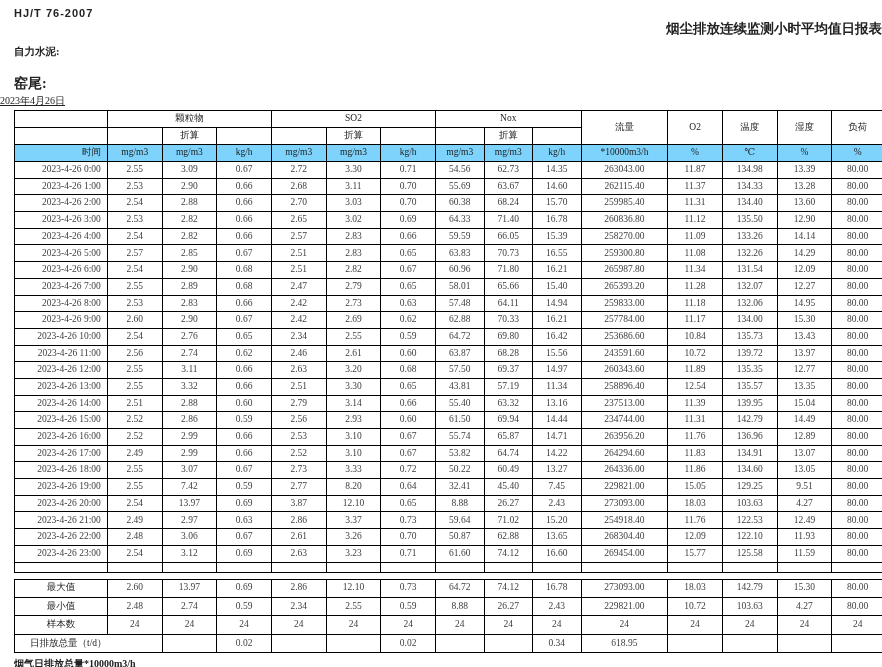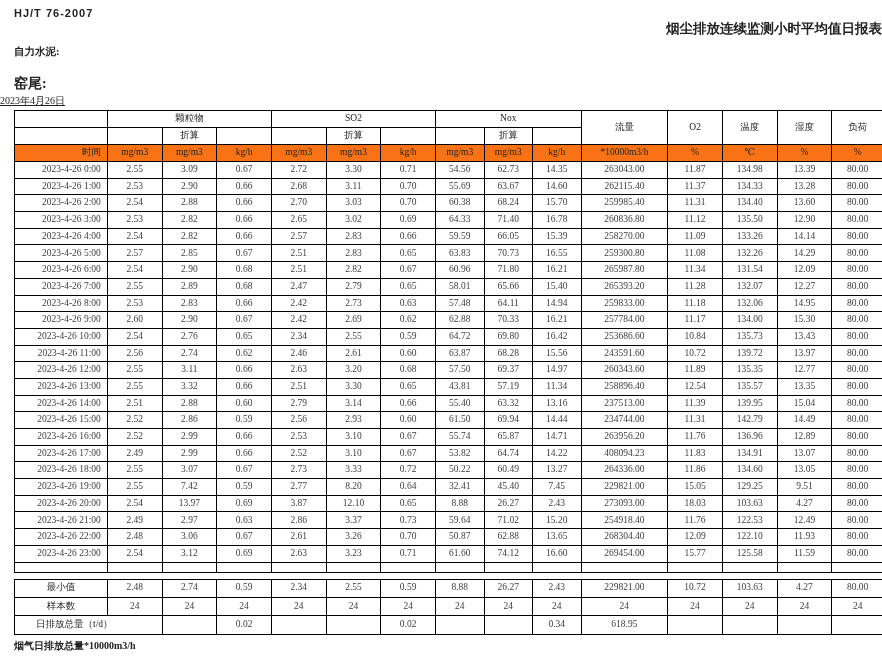--- a/index.html
+++ b/index.html
@@ -10,26 +10,26 @@
   .std{margin:7px 0 0 14px;font-weight:bold;font-size:11px;letter-spacing:1px;font-family:"Liberation Sans",sans-serif;}
   .title{margin-top:1px;text-align:right;font-weight:bold;font-size:13.5px;}
   .company{margin:7px 0 16px 14px;font-weight:bold;font-size:10.5px;}
   .site{margin:2px 0 0 14px;font-weight:bold;font-size:14px;}
   .date{margin:1px 16px 2px 0;font-size:10px;text-decoration:underline;}
   table{border-collapse:collapse;table-layout:fixed;margin-left:14px;width:870px;}
   td{border:1px solid #000;text-align:center;font-size:9.5px;color:#3d3d3d;
      padding:0;overflow:hidden;white-space:nowrap;height:15.7px;line-height:1;}
   thead td{color:#222;font-size:9.5px;}
   tr.h1 td,tr.h2 td{height:16px;}
-  tr.units-row td{background:#f97316;height:16px;}
+  tr.units-row td{background:#7dd3fc;height:16px;}
   td.time{text-align:right;padding-right:6px;}
   tr.blank-row td{height:9px;}
   .summary-table{margin-top:6px;}
   .summary-table td{height:17.4px;}
-  td.left-label{text-align:left;padding-left:21px;color:#222;}
+  td.left-label{text-align:left;padding-left:15px;color:#222;}
   td.sum-label{color:#222;}
   .f1{margin:4px 0 0 14px;font-weight:bold;font-size:10px;}
 </style>
 </head>
 <body>
 
 <div class="page">
   <div class="std">HJ/T 76-2007</div>
   <div class="title">烟尘排放连续监测小时平均值日报表</div>
   <div class="company">自力水泥:</div>
@@ -390,21 +390,21 @@
           <td class="time">2023-4-26 17:00</td>
           <td>2.49</td>
           <td>2.99</td>
           <td>0.66</td>
           <td>2.52</td>
           <td>3.10</td>
           <td>0.67</td>
           <td>53.82</td>
           <td>64.74</td>
           <td>14.22</td>
-          <td>408094.23</td>
+          <td>264294.60</td>
           <td>11.83</td>
           <td>134.91</td>
           <td>13.07</td>
           <td>80.00</td>
         </tr>
         <tr>
           <td class="time">2023-4-26 18:00</td>
           <td>2.55</td>
           <td>3.07</td>
           <td>0.67</td>
@@ -538,20 +538,37 @@
         <col style="width:47px">
         <col style="width:47px">
       <col style="width:84px">
         <col style="width:53px">
         <col style="width:53px">
         <col style="width:53px">
         <col style="width:50px">
     </colgroup>
     <tbody id="summary-body">
         <tr>
+          <td class="sum-label">最大值</td>
+          <td>2.60</td>
+          <td>13.97</td>
+          <td>0.69</td>
+          <td>2.86</td>
+          <td>12.10</td>
+          <td>0.73</td>
+          <td>64.72</td>
+          <td>74.12</td>
+          <td>16.78</td>
+          <td>273093.00</td>
+          <td>18.03</td>
+          <td>142.79</td>
+          <td>15.30</td>
+          <td>80.00</td>
+        </tr>
+        <tr>
           <td class="sum-label">最小值</td>
           <td>2.48</td>
           <td>2.74</td>
           <td>0.59</td>
           <td>2.34</td>
           <td>2.55</td>
           <td>0.59</td>
           <td>8.88</td>
           <td>26.27</td>
           <td>2.43</td>

